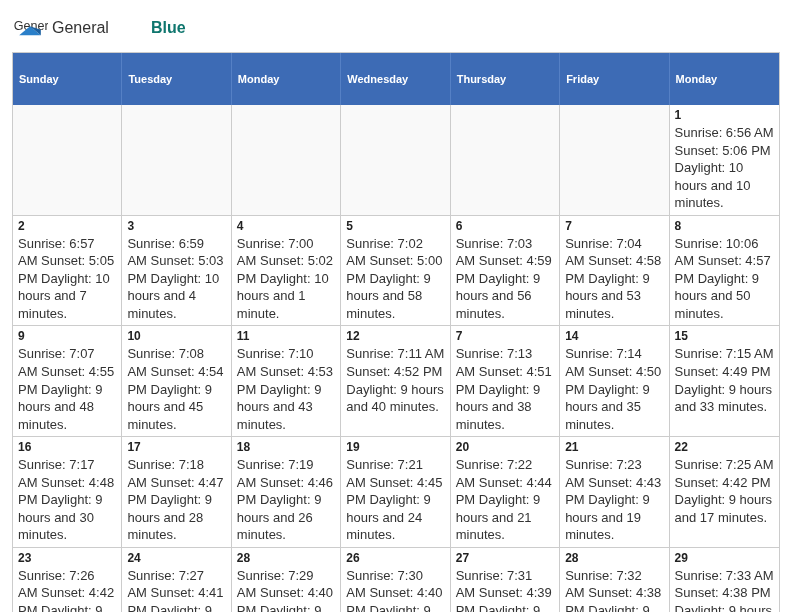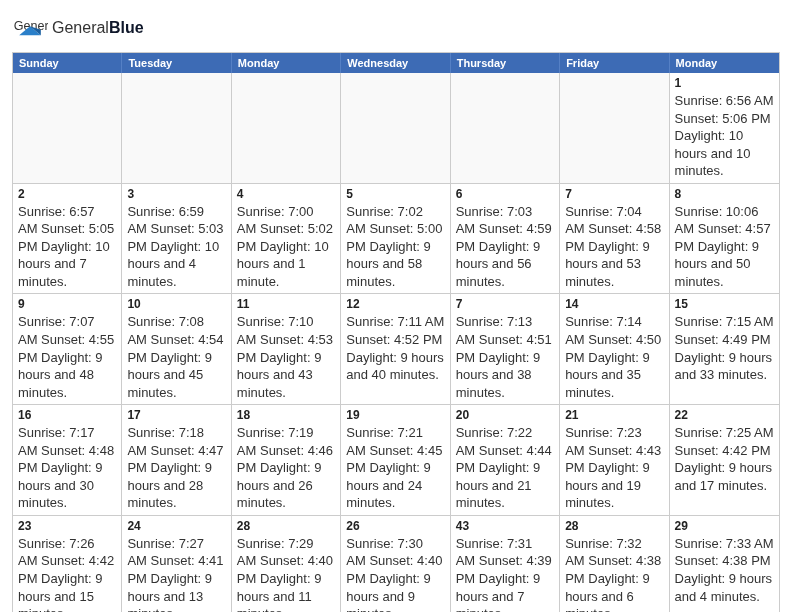--- a/index.html
+++ b/index.html
@@ -54,21 +54,21 @@
     }
     .cal-header {
       display: grid;
       grid-template-columns: repeat(7, 1fr);
       background: #3d6bb5;
     }
     .cal-header-cell {
       color: #fff;
       font-size: 11px;
       font-weight: bold;
-      padding: 4px 6px;
+      padding: 20px 6px;
       border-right: 1px solid #5580c5;
     }
     .cal-header-cell:last-child { border-right: none; }
     .cal-body {
       flex: 1;
       display: flex;
       flex-direction: column;
     }
     .cal-row {
       display: grid;
@@ -106,21 +106,21 @@
 <div class="page">
   <div class="header">
     <div class="logo">
       <svg class="logo-icon" viewBox="0 0 40 40">
         <text x="2" y="22" font-size="14" font-family="Arial" fill="#333">General</text>
         <polygon points="8,28 20,18 32,28" fill="#2a7fc9"></polygon>
         <polygon points="20,18 32,28 32,22" fill="#1a5fa0"></polygon>
       </svg>
       <div>
         <div style="font-size:16px;font-weight:bold;color:#333;line-height:1.1;">
-          <span style="font-weight:normal;">General</span><span style="color:#0f172a;font-weight:bold;">Blue</span>
+          <span style="font-weight:normal;">General</span><span style="color:#0f766e;font-weight:bold;padding-left:42px;">Blue</span>
         </div>
       </div>
     </div>
     <div class="title-block">
       <h1></h1>
       <h2></h2>
     </div>
   </div>
 
   <div class="calendar">
@@ -299,21 +299,21 @@
 Sunset: 4:40 PM
 Daylight: 9 hours and 11 minutes.</div>
           </div>
           <div class="cal-cell">
             <span class="day-num">26</span>
             <div class="day-info">Sunrise: 7:30 AM
 Sunset: 4:40 PM
 Daylight: 9 hours and 9 minutes.</div>
           </div>
           <div class="cal-cell">
-            <span class="day-num">43</span>
+            <span class="day-num">27</span>
             <div class="day-info">Sunrise: 7:31 AM
 Sunset: 4:39 PM
 Daylight: 9 hours and 7 minutes.</div>
           </div>
           <div class="cal-cell">
             <span class="day-num">28</span>
             <div class="day-info">Sunrise: 7:32 AM
 Sunset: 4:38 PM
 Daylight: 9 hours and 6 minutes.</div>
           </div>

